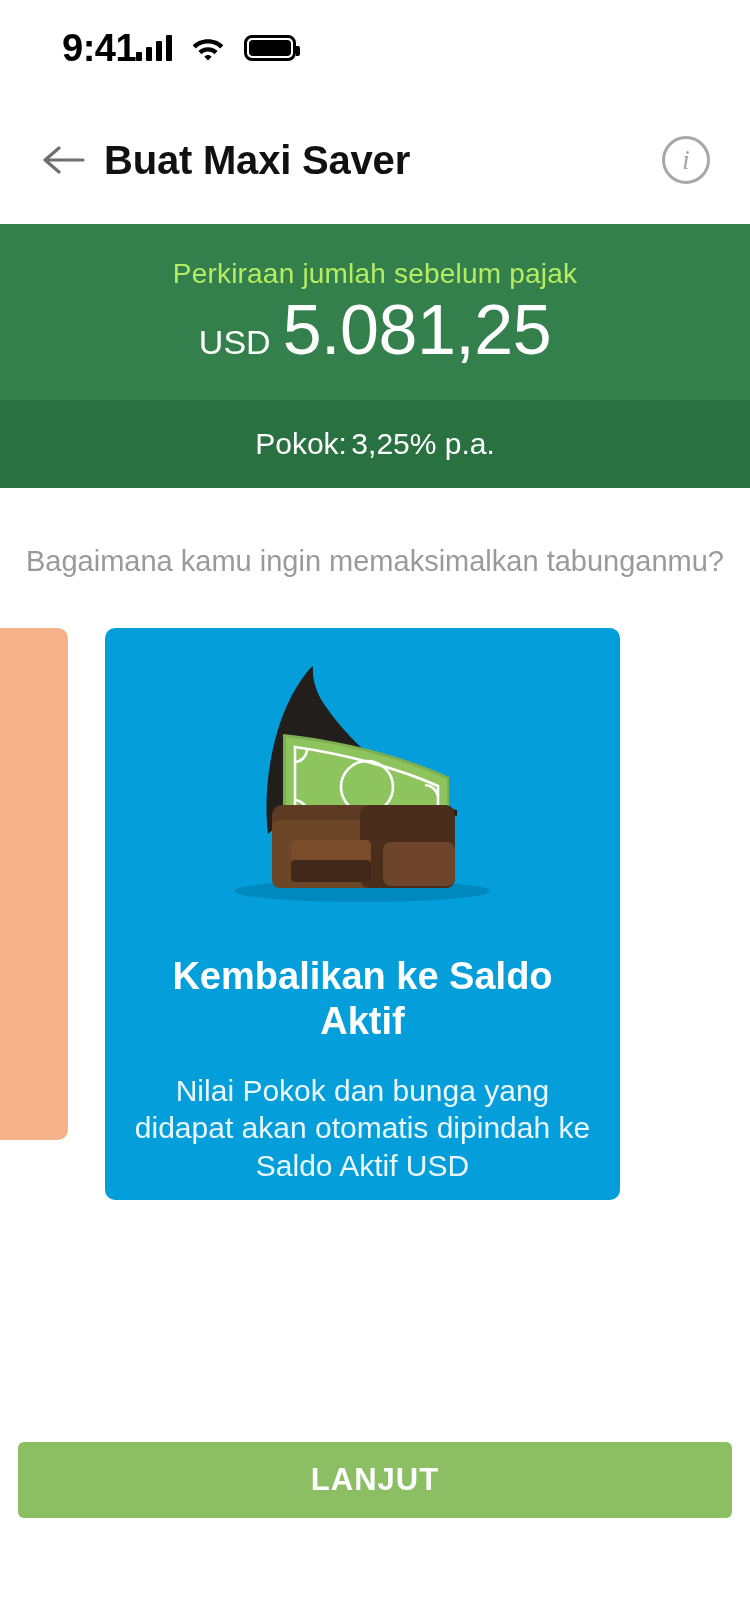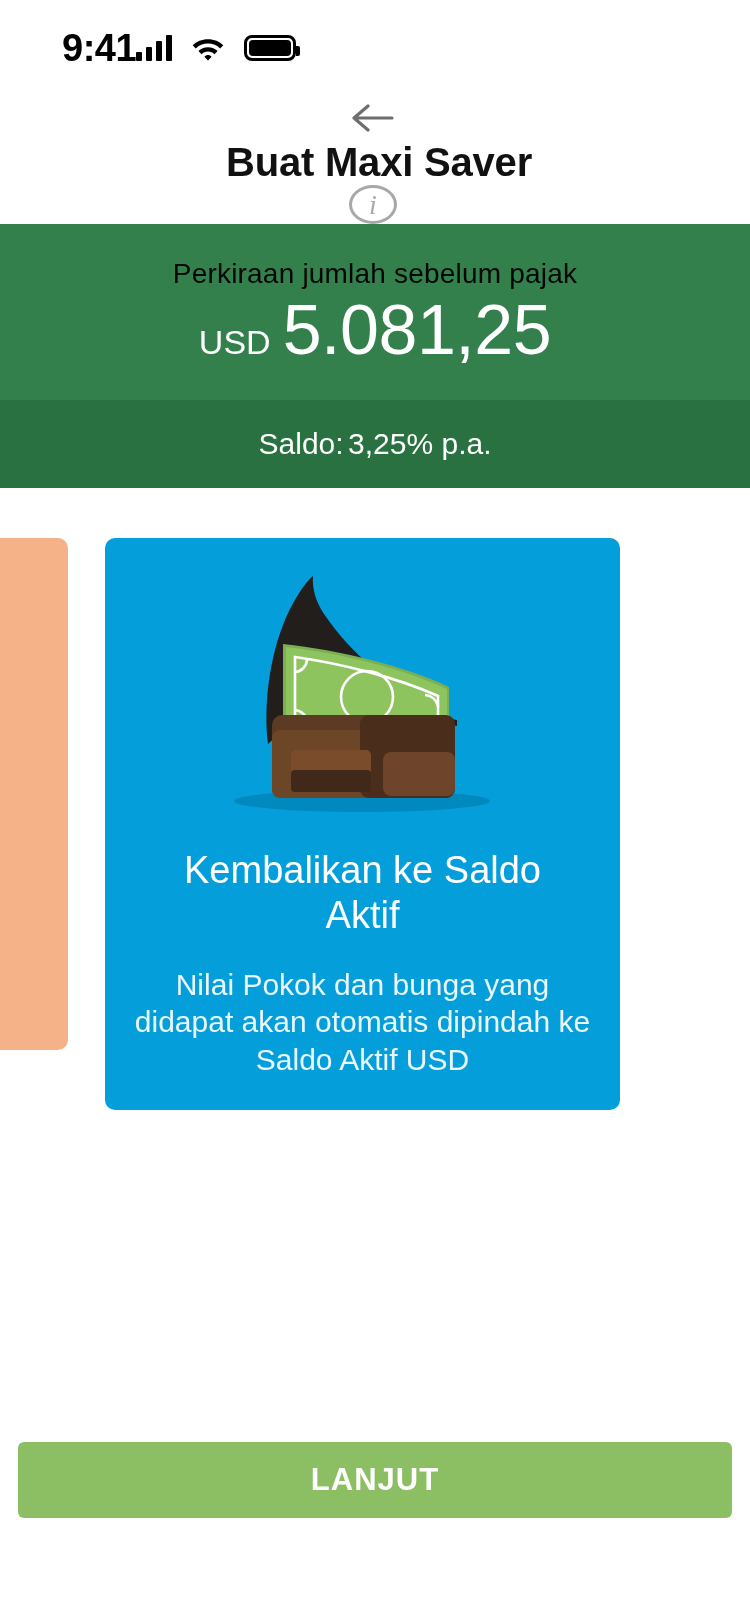--- a/index.html
+++ b/index.html
@@ -34,40 +34,40 @@
   }
   .batt::after{
     content:""; position:absolute; right:-7px; top:8px;
     width:4px; height:10px; background:#000; border-radius:0 2px 2px 0;
   }
   .batt b { display:block; width:100%; height:100%; background:#000; border-radius:4px; }
 
   
   .appbar {
     height:128px; display:flex; align-items:center;
-    padding:0 40px 0 36px; background:#fff;flex-direction:column;
+    padding:0 40px 0 36px; background:#fff;
   }
   .back-arrow { width:56px; height:56px; display:flex; align-items:center; justify-content:center; cursor:pointer; }
   .appbar-title {
     flex:1; font-size:40px; font-weight:bold; color:#111;
     margin-left:12px; letter-spacing:-0.2px;
   }
   .info-icon {
     width:48px; height:48px; border:3px solid #a8a8a8; border-radius:50%;
     display:flex; align-items:center; justify-content:center;
     color:#a8a8a8; font-size:28px; font-family:"Liberation Serif", serif;
     font-style:italic; cursor:pointer;
   }
 
   
   .banner-top {
     background:#33804D; padding:34px 0 30px; text-align:center;
   }
   .banner-label {
-    color:#000000; font-size:28px; font-weight:300; opacity:.95; letter-spacing:.2px;
+    color:#bef264; font-size:28px; font-weight:300; opacity:.95; letter-spacing:.2px;
   }
   .banner-amount {
     color:#ffffff; display:flex;
     align-items:baseline; justify-content:center; gap:12px;
   }
   .banner-ccy { font-size:34px; font-weight:300; }
   .banner-value { font-size:70px; font-weight:300; letter-spacing:-0.5px; }
   .banner-rate {
     background:#2A7141; padding:27px 0; text-align:center; color:#fff;
   }
@@ -91,22 +91,22 @@
     left:-70px; top:0; width:138px; height:512px;
     background:#F5B187;
   }
   .card-main {
     left:105px; top:0; width:515px; height:572px;
     background:#049FDB; display:flex; flex-direction:column;
     align-items:center; cursor:pointer;
   }
   .card-illus { width:100%; height:270px; position:relative; margin-top:16px; }
   .card-title {
-    color:#ffffff; font-size:38px; font-weight:400; line-height:1.18;
-    text-align:center; padding:0 40px; margin-top:24px;
+    color:#ffffff; font-size:38px; font-weight:700; line-height:1.18;
+    text-align:center; padding:0 40px; margin-top:40px;
   }
   .card-desc {
     color:#eaf7fd; font-size:30px; font-weight:400; line-height:1.25;
     text-align:center; padding:0 28px; margin-top:28px;
   }
 
   
   .cta-wrap { position:absolute; left:0; right:0; bottom:106px; padding:0 18px; }
   .cta {
     width:100%; height:76px; background:#8CBF63; border:none; border-radius:6px;
@@ -153,24 +153,25 @@
   </div>
 
   <div class="banner-top">
     <div class="banner-label">Perkiraan jumlah sebelum pajak</div>
     <div class="banner-amount">
       <span class="banner-ccy">USD</span>
       <span class="banner-value">5.081,25</span>
     </div>
   </div>
   <div class="banner-rate">
-    <span class="rate-label">Saldo:</span>
+    <span class="rate-label">Pokok:</span>
     <span class="rate-value">3,25% p.a.</span>
   </div>
 
+  <div class="question">Bagaimana kamu ingin memaksimalkan tabunganmu?</div>
 
   <div class="carousel">
     <div class="card card-prev"></div>
     <div class="card card-main">
       <div class="card-illus">
         <svg width="515" height="270" viewBox="0 0 515 270">
 
           <ellipse cx="257" cy="247" rx="128" ry="11" fill="#0089BE"></ellipse>
 
           <path d="M163 190 C158 150 165 95 185 55 C196 34 205 24 208 22 C207 35 211 48 219 60 C247 101 282 130 327 145 L327 173 C270 160 214 143 163 190 Z" fill="#211E1C"></path>

